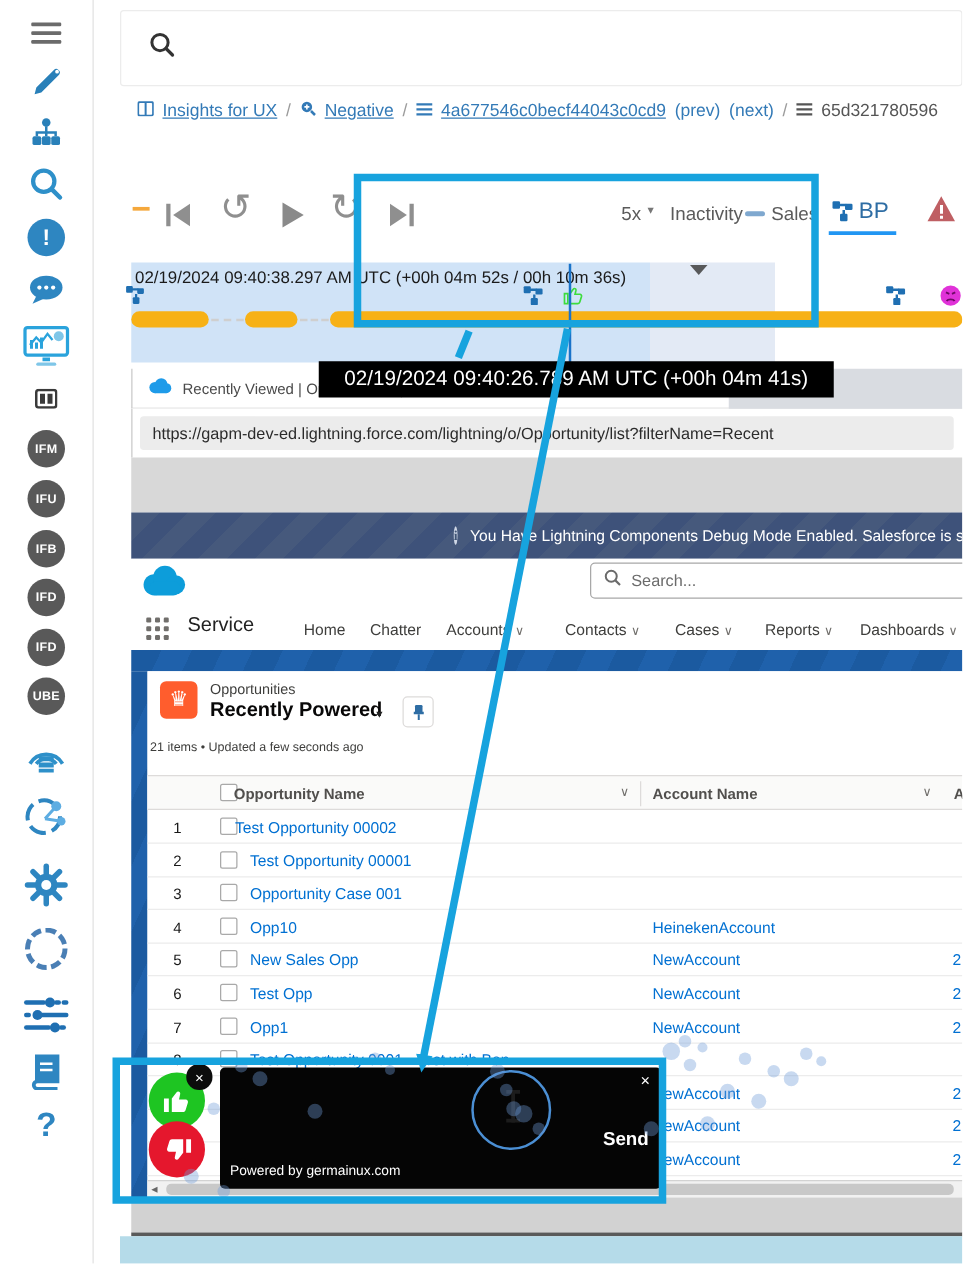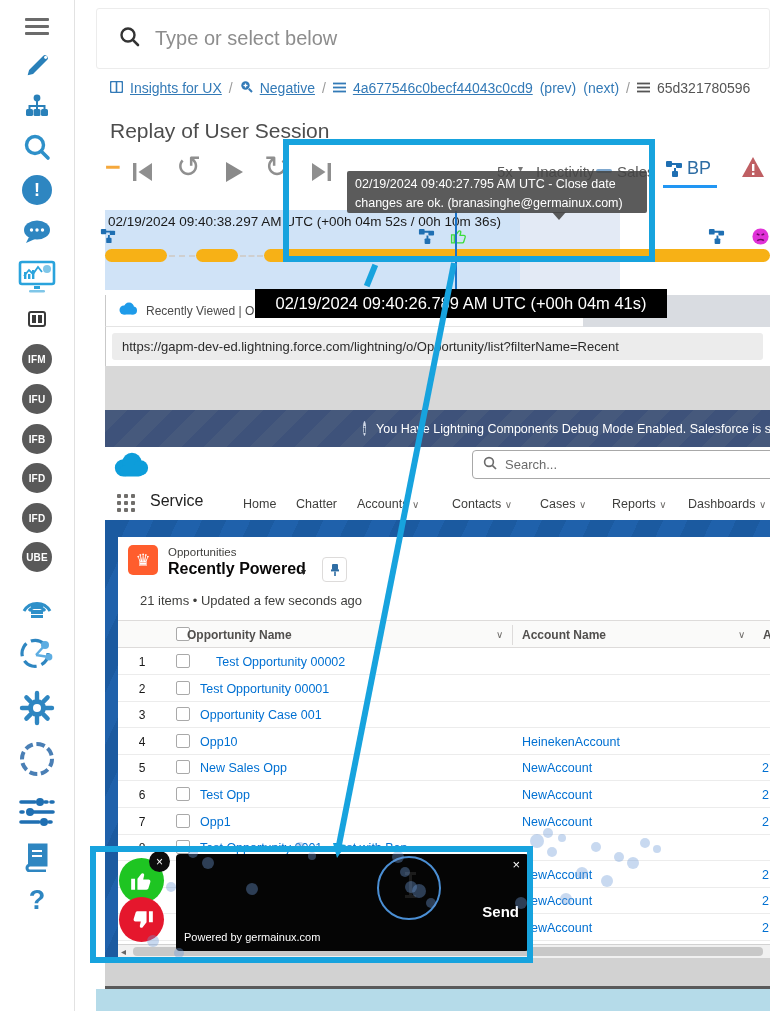--- a/index.html
+++ b/index.html
@@ -81,21 +81,21 @@
   .contentbg{position:absolute;left:105px;top:537px;width:13px;height:421px;
         background:repeating-linear-gradient(115deg,#1b5aa0 0 22px,#1f61ab 22px 44px)}
   .card{position:absolute;left:118px;top:537px;width:652px;height:421px;background:#fff}
   .crown{position:absolute;left:10px;top:8px;width:30px;height:30px;background:#ff5d2d;border-radius:5px;
          color:#fff;font-size:17px;display:flex;align-items:center;justify-content:center}
   .entity{position:absolute;left:50px;top:9px;font-size:11.5px;color:#3e3e3c}
   .viewname{position:absolute;left:50px;top:23px;font-size:16px;font-weight:bold;color:#080707}
   .viewcaret{position:absolute;left:183px;top:29px;font-size:10px;color:#222}
   .pinbtn{position:absolute;left:204px;top:20px;width:25px;height:25px;border:1px solid #dddbda;border-radius:4px;
           display:flex;align-items:center;justify-content:center;background:#fff}
-  .meta{position:absolute;left:22px;top:56px;font-size:13px;color:#3e3e3c}
+  .meta{position:absolute;left:2px;top:56px;font-size:10px;color:#3e3e3c}
   .thead{position:absolute;left:0;top:83px;width:652px;height:28px;background:#fafaf9;
          border-top:1px solid #dddbda;border-bottom:1px solid #dddbda;font-size:12px;color:#514f4d;font-weight:bold}
   .cb{position:absolute;width:14px;height:14px;border:1px solid #a9a9a9;border-radius:2px;background:#fff}
   .colcaret{position:absolute;font-weight:normal;color:#706e6b;font-size:10px}
   .coldiv{position:absolute;left:394px;top:4px;width:1px;height:20px;background:#dddbda}
   .trow{position:absolute;left:0;width:652px;height:26px;border-bottom:1px solid #ececec;font-size:12.5px}
   .rnum{position:absolute;left:14px;top:6px;width:20px;text-align:center;color:#181818;font-size:12px}
   .rlink{position:absolute;top:6px;color:#0070d2;white-space:nowrap}
   .hscroll{position:absolute;left:0;top:407px;width:652px;height:14px;background:#f1f1f1;border-top:1px solid #d2d2d2}
   .hthumb{position:absolute;left:15px;top:2px;width:630px;height:9px;background:#c8c8c8;border-radius:4px}
@@ -250,21 +250,20 @@
     <div class="sb-ic" style="top:885px;color:#2e86c1;font-size:27px;font-weight:bold">?</div>
   </div>
 
   <div class="topsearch">
     <span style="margin:0 14px 0 22px">
       <svg width="22" height="22" viewBox="0 0 22 22">
           <circle cx="9" cy="9" r="6.5" fill="none" stroke="#333" stroke-width="2.4"></circle>
           <line x1="13.8" y1="13.8" x2="19" y2="19" stroke="#333" stroke-width="2.6" stroke-linecap="round"></line>
         </svg>
     </span>
-    <input type="text" placeholder="Type or select below" style="">
   </div>
 
   <div class="crumbs">
     <span><svg width="13" height="12" viewBox="0 0 13 12">
           <rect x="0.5" y="0.5" width="12" height="11" rx="1.5" fill="none" stroke="#337ab7" stroke-width="1.6"></rect>
           <line x1="6.5" y1="1" x2="6.5" y2="11" stroke="#337ab7" stroke-width="1.6"></line>
         </svg></span>
     <a>Insights for UX</a>
     <span class="sep">/</span>
     <span><svg width="13" height="13" viewBox="0 0 13 13">
@@ -289,21 +288,20 @@
     <span><svg width="13" height="11" viewBox="0 0 13 11">
           <g stroke="#555" stroke-width="1.8">
             <line x1="0" y1="1.5" x2="13" y2="1.5"></line>
             <line x1="0" y1="5.5" x2="13" y2="5.5"></line>
             <line x1="0" y1="9.5" x2="13" y2="9.5"></line>
           </g>
         </svg></span>
     <span class="plain">65d321780596</span>
   </div>
 
-  <div class="rtitle">Replay of User Session</div>
 
   <span class="ctrl" style="left:105px;top:152px;color:#f5a83c;font-size:27px;font-weight:bold">−</span>
   <span class="ctrl" style="left:130px;top:160px">
     <svg width="26" height="24" viewBox="0 0 26 24">
         <rect x="3" y="3" width="3.4" height="18" fill="#8f8f8f"></rect>
         <path d="M22 3L8.5 12 22 21z" fill="#8f8f8f"></path>
       </svg>
   </span>
   <span class="ctrl loop" style="left:176px;top:152px">↺</span>
   <span class="ctrl" style="left:222px;top:160px">
@@ -385,21 +383,20 @@
   </span>
 
   <div class="seg" style="left:105px;width:62px"></div>
   <div class="dashline" style="left:169px;width:26px"></div>
   <div class="seg" style="left:196px;width:42px"></div>
   <div class="dashline" style="left:240px;width:23px"></div>
   <div class="seg" style="left:264px;width:506px"></div>
   <div class="playhead"></div>
   <div class="penstub"></div>
 
-  <div class="gray-tip">02/19/2024 09:40:27.795 AM UTC - Close date changes are ok. (branasinghe@germainux.com)</div>
   <div class="gray-tip-caret"></div>
   <div class="black-tip">02/19/2024 09:40:26.789 AM UTC (+00h 04m 41s)</div>
 
   <div class="brw tabbar">
     <span style="margin-left:12px">
       <svg width="20" height="15" viewBox="0 0 40 28">
           <circle cx="12" cy="17" r="9" fill="#1e9be9"></circle>
           <circle cx="22" cy="12" r="10" fill="#1e9be9"></circle>
           <circle cx="30" cy="18" r="8" fill="#1e9be9"></circle>
           <rect x="8" y="15" width="26" height="11" rx="5" fill="#1e9be9"></rect>
@@ -481,21 +478,21 @@
       <span class="colcaret" style="left:378px;top:8px">∨</span>
       <span class="coldiv"></span>
       <span class="abs" style="left:404px;top:7px">Account Name</span>
       <span class="colcaret" style="left:620px;top:8px">∨</span>
       <span class="abs" style="left:645px;top:7px">A</span>
     </div>
 
     <div class="trow" style="top:112px">
       <span class="rnum">1</span>
         <span class="cb" style="left:58px;top:5px"></span>
-      <span class="rlink" style="left:98px">Test Opportunity 00002</span>
+      <span class="rlink" style="left:70px">Test Opportunity 00002</span>
       <span class="rlink" style="left:404px"></span>
       <span class="rlink" style="left:644px"></span>
     </div>
     <div class="trow" style="top:139px">
       <span class="rnum">2</span>
         <span class="cb" style="left:58px;top:5px"></span>
       <span class="rlink" style="left:82px">Test Opportunity 00001</span>
       <span class="rlink" style="left:404px"></span>
       <span class="rlink" style="left:644px"></span>
     </div>

